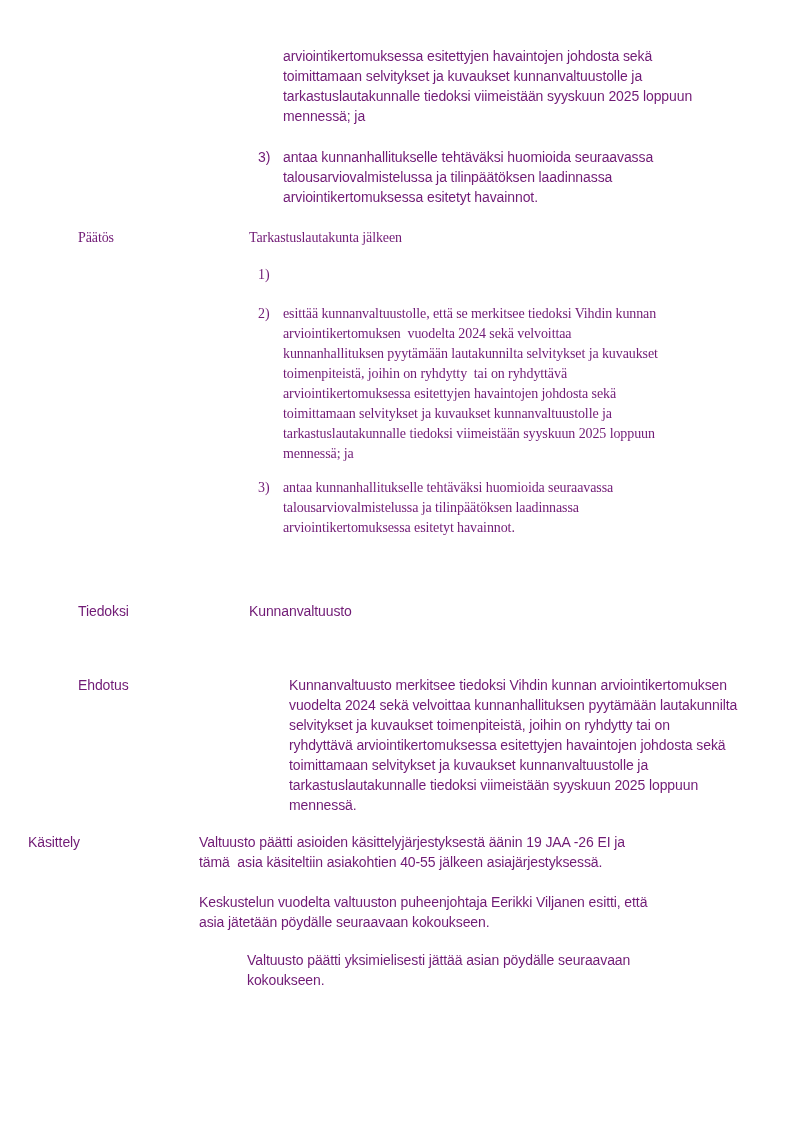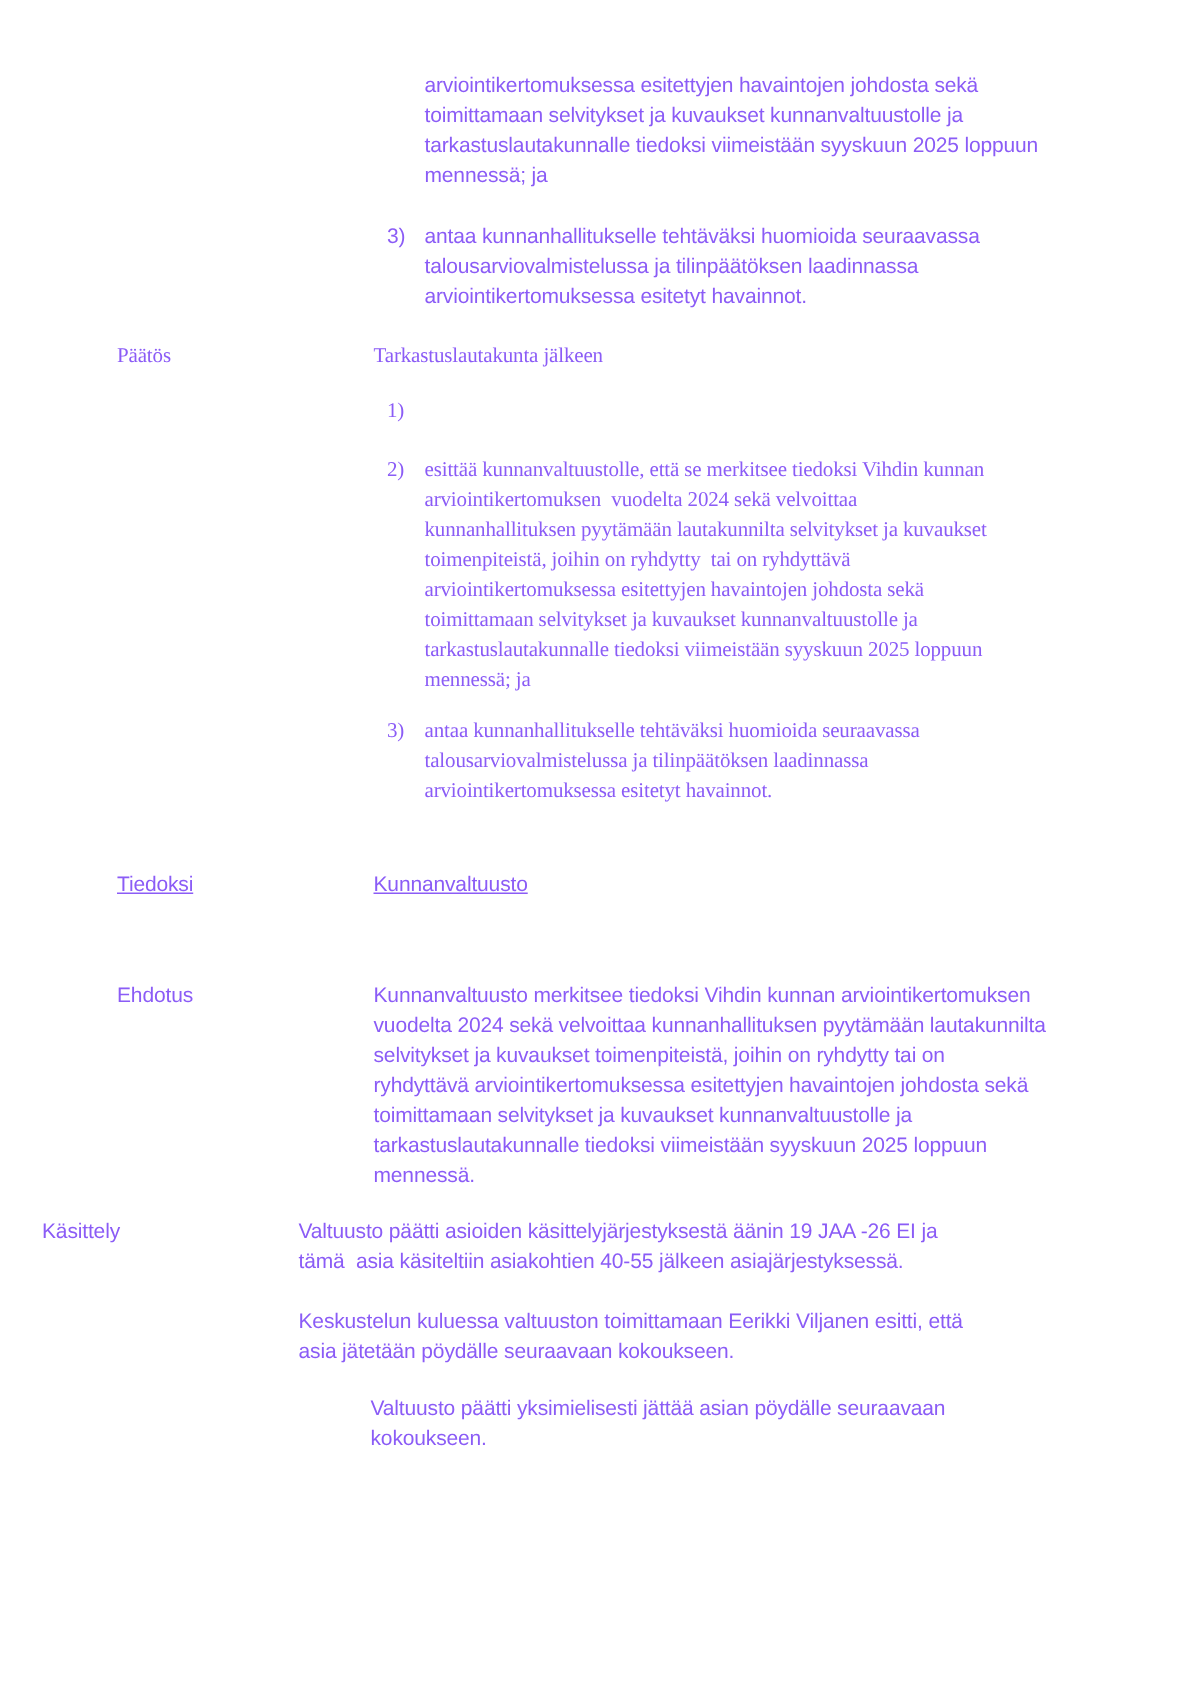--- a/index.html
+++ b/index.html
@@ -8,39 +8,39 @@
     width:794px; height:1122px;
     margin:0 auto;
     background:#ffffff;
     box-sizing:border-box;
     padding-top:46px;
     overflow:hidden;
     font-family:"Liberation Sans", sans-serif;
     font-size:14px;
     line-height:20px;
     letter-spacing:-0.1px;
-    color:#8b5cf6;
+    color:#701a75;
   }
   .row { display:flex; padding-left:78px; }
   .label { width:171px; flex-shrink:0; white-space:pre; }
   .content { width:510px; }
   .pre { white-space:pre; }
   .indent-cont { margin-left:34px; }
   .li { display:flex; margin-left:9px; }
   .li .num { width:25px; flex-shrink:0; }
   .li .li-text { white-space:pre; }
 
   .mt-carry-item { margin-top:21px; }
   .mt-paatos { margin-top:21px;font-family:Liberation Serif, serif; }
   .mt-li-1 { margin-top:17px; }
   .mt-li-2 { margin-top:19px; }
   .mt-li-3 { margin-top:14px; }
-  .mt-tiedoksi { margin-top:41px;text-decoration:underline; }
+  .mt-tiedoksi { margin-top:63px; }
   .mt-ref { margin-top:19px; }
-  .mt-ehdotus { margin-top:54px; }
+  .mt-ehdotus { margin-top:54px;gap:40px; }
   .mt-kasittely { margin-top:17px;padding-left:28px; }
   .mt-para2 { margin-top:20px; }
   .mt-para3 { margin-top:18px;margin-left:48px; }
 </style>
 </head>
 <body>
 
 <div class="page">
 
   <div class="row">
@@ -108,20 +108,20 @@
 tarkastuslautakunnalle tiedoksi viimeistään syyskuun 2025 loppuun
 mennessä.</div>
     </div>
   </div>
 
   <div class="row mt-kasittely">
     <div class="label">Käsittely</div>
     <div class="content">
       <div class="pre">Valtuusto päätti asioiden käsittelyjärjestyksestä äänin 19 JAA -26 EI ja
 tämä  asia käsiteltiin asiakohtien 40-55 jälkeen asiajärjestyksessä.</div>
-      <div class="pre mt-para2">Keskustelun kuluessa valtuuston toimittamaan Eerikki Viljanen esitti, että
+      <div class="pre mt-para2">Keskustelun vuodelta valtuuston puheenjohtaja Eerikki Viljanen esitti, että
 asia jätetään pöydälle seuraavaan kokoukseen.</div>
       <div class="pre mt-para3">Valtuusto päätti yksimielisesti jättää asian pöydälle seuraavaan
 kokoukseen.</div>
     </div>
   </div>
 
 </div>
 
 </body></html>

